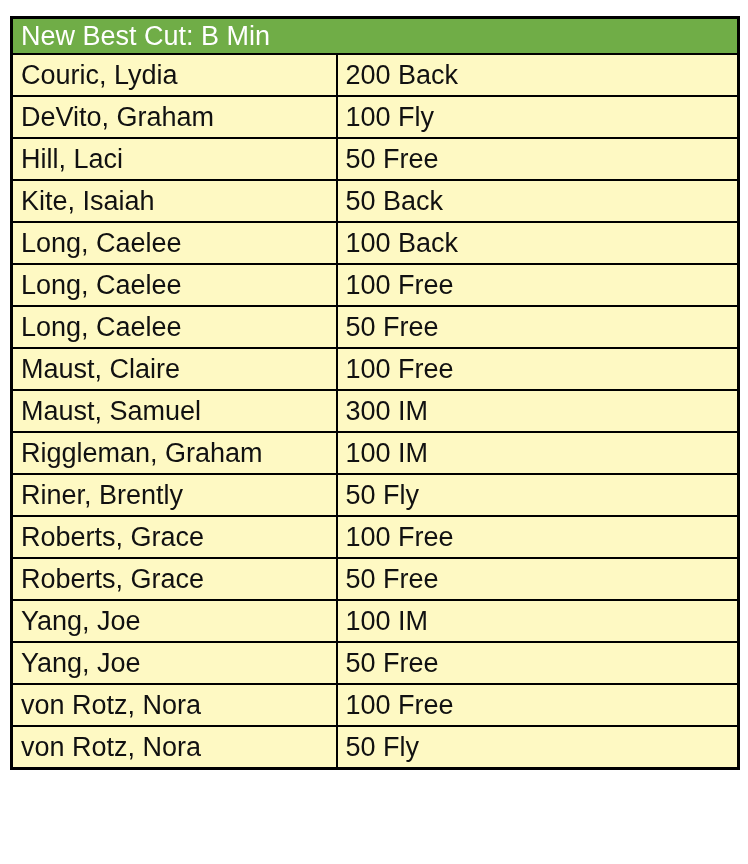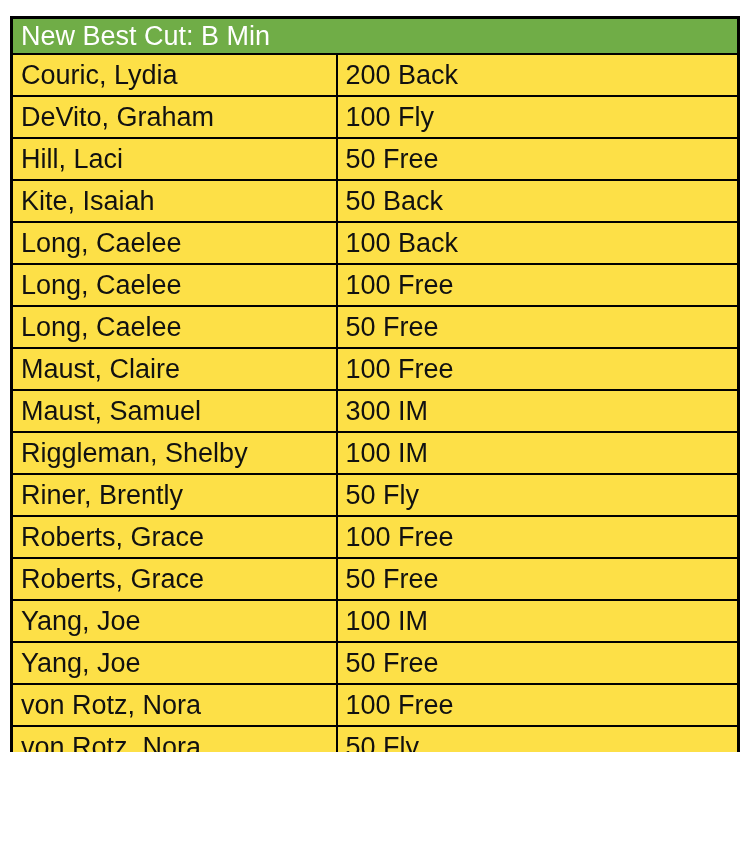--- a/index.html
+++ b/index.html
@@ -6,23 +6,24 @@
     margin: 0;
     padding: 0;
     background: #ffffff;
     width: 748px;
     height: 864px;
     font-family: "Liberation Sans", sans-serif;
   }
   .page {
     position: relative;
     width: 748px;
-    height: 752px;
+    height: 864px;
     background: #ffffff;
     overflow: hidden;
+    border-radius: 23px;
   }
   table.cut-table {
     position: absolute;
     left: 10px;
     top: 16px;
     width: 727px;
     border-collapse: collapse;
     table-layout: fixed;
     border: 3px solid #000000;
   }
@@ -38,21 +39,21 @@
     white-space: nowrap;
     overflow: hidden;
     text-align: left;
   }
   table.cut-table th.title-cell {
     background: #70AD47;
     color: #FFFFFF;
     height: 34px;
   }
   table.cut-table td {
-    background: #fde047;
+    background: #fef9c3;
     color: #111111;
     height: 40px;
   }
 </style>
 </head>
 <body>
 
 <div class="page">
   <table class="cut-table">
     <colgroup>
@@ -95,21 +96,21 @@
         </tr>
         <tr>
           <td>Maust, Claire</td>
           <td>100 Free</td>
         </tr>
         <tr>
           <td>Maust, Samuel</td>
           <td>300 IM</td>
         </tr>
         <tr>
-          <td>Riggleman, Shelby</td>
+          <td>Riggleman, Graham</td>
           <td>100 IM</td>
         </tr>
         <tr>
           <td>Riner, Brently</td>
           <td>50 Fly</td>
         </tr>
         <tr>
           <td>Roberts, Grace</td>
           <td>100 Free</td>
         </tr>

